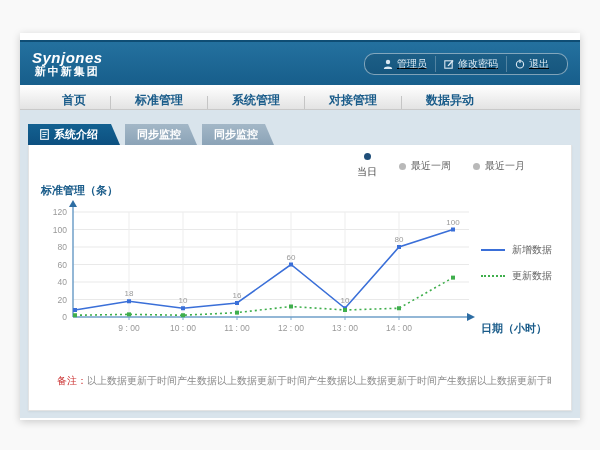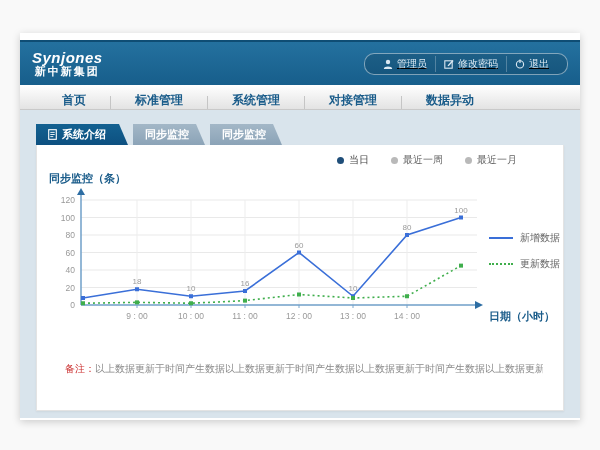--- a/index.html
+++ b/index.html
@@ -23,37 +23,37 @@
     font-size:10px; padding:1px 8px; cursor:pointer; white-space:nowrap; }
   .user-item + .user-item { border-left:1px solid rgba(255,255,255,.25); }
   .uicon { width:10px; height:10px; flex:0 0 auto; }
   
   .navbar { height:25px; background:linear-gradient(#ffffff,#e3e3e3);
     border-bottom:1px solid #c9c9c9; display:flex; align-items:flex-end; padding-left:18px; }
   .nav-item { color:#1a5c8a; font-size:12px; font-weight:bold; padding:0 24px;
     cursor:pointer; white-space:nowrap; }
   .nav-sep { width:1px; height:13px; background:#c5c5c5; }
   
-  .content { height:308px; background:#d9e4ec; padding:14px 16px 8px; }
+  .content { height:308px; background:#d9e4ec; padding:14px 8px 8px; }
   .tabs { display:flex; height:21px; }
   .tab { height:21px; display:flex; align-items:center; gap:5px; color:#fff;
     font-size:11px; font-weight:bold; padding:0 16px 0 12px; margin-right:5px;
     cursor:pointer; clip-path:polygon(0 0, calc(100% - 9px) 0, 100% 100%, 0 100%); }
   .tab.active { background:linear-gradient(#136191,#0d5080); padding-right:22px; }
   .tab.inactive { background:linear-gradient(#a3b7c7,#8ba3b7); }
   .ticon { width:9px; height:11px; }
   .panel { background:#fff; height:266px; border:1px solid #e3e3e3; border-top:none;
     box-shadow:0 1px 2px rgba(0,0,0,.06); }
   
   .filter-row { display:flex; justify-content:flex-end; gap:22px; padding:8px 46px 0 0; }
   .radio-opt { display:flex; align-items:center; gap:5px; font-size:10px;
     color:#666; cursor:pointer; }
   .radio-dot { width:7px; height:7px; border-radius:50%; background:#b9b9b9; }
   .radio-opt.selected .radio-dot { background:#1f4e79; }
-  .radio-opt.selected { color:#444; }
+  .radio-opt.selected { color:#444;flex-direction:column; }
   
   .ylabel { color:#1a5c8a; font-size:11px; font-weight:bold; margin:4px 0 0 12px; }
   .chart-row { position:relative; height:148px; margin-top:1px; }
   #chart-svg { position:absolute; left:0; top:0; }
   text.tick { font-size:8.5px; fill:#999; font-family:"Liberation Sans","DejaVu Sans",sans-serif; }
   text.pt-label { font-size:8px; fill:#9a9a9a; font-family:"Liberation Sans","DejaVu Sans",sans-serif; }
   text.axis-label { font-size:11px; font-weight:bold; fill:#1a5c8a;
     font-family:"Liberation Sans","DejaVu Sans",sans-serif; }
   .legend { position:absolute; left:452px; top:44px; width:96px; }
   .legend-item { display:flex; align-items:center; gap:7px; margin-bottom:12px; }
@@ -141,21 +141,21 @@
         <div class="radio-opt">
           <span class="radio-dot"></span>
           <span>最近一周</span>
         </div>
         <div class="radio-opt">
           <span class="radio-dot"></span>
           <span>最近一月</span>
         </div>
       </div>
 
-      <div class="ylabel">同步监控（条）</div>
+      <div class="ylabel">标准管理（条）</div>
 
       <div class="chart-row">
         <svg id="chart-svg" width="540" height="140" viewBox="0 0 540 140">
             <text x="38" y="121" text-anchor="end" class="tick">0</text>
             <line x1="44" y1="100.5" x2="440" y2="100.5" stroke="#e9e9e9" stroke-width="1"></line>
             <text x="38" y="103.5" text-anchor="end" class="tick">20</text>
             <line x1="44" y1="83" x2="440" y2="83" stroke="#e9e9e9" stroke-width="1"></line>
             <text x="38" y="86" text-anchor="end" class="tick">40</text>
             <line x1="44" y1="65.5" x2="440" y2="65.5" stroke="#e9e9e9" stroke-width="1"></line>
             <text x="38" y="68.5" text-anchor="end" class="tick">60</text>

